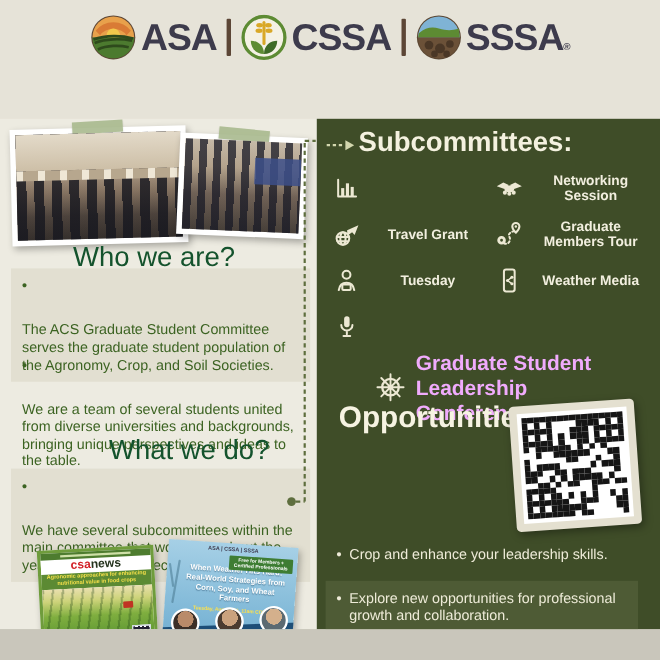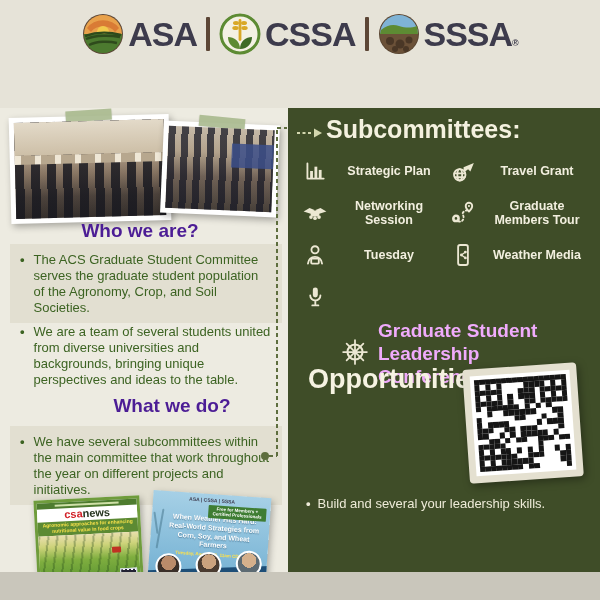--- a/index.html
+++ b/index.html
@@ -35,24 +35,24 @@
   .scene-b{background:
     repeating-linear-gradient(90deg,rgba(30,30,40,.8) 0 7px,rgba(120,100,80,.2) 7px 13px),
     linear-gradient(180deg,#d9cfbe 0%,#c2b29b 30%,#6e6158 60%,#3a3633 100%);}
   .scene-b::before{content:"";position:absolute;right:0;top:18%;width:40%;height:30%;background:#3c4f8a;opacity:.85;}
   .tape{position:absolute;width:46px;height:11px;background:#a9ba8e;opacity:.9;left:50%;top:-6px;
     transform:translateX(-50%) rotate(-2deg);box-shadow:0 1px 2px rgba(0,0,0,.15);}
   .photo2 .tape{transform:translateX(-50%) rotate(3deg);}
 
   
   .sec-heading{position:absolute;left:0;width:280px;text-align:center;
-    font-size:19px;font-weight:700;color:#4c1d95;}
+    font-size:25px;font-weight:400;color:#14532d;}
   .who-heading{top:112px;}
   .what-heading{top:287px;padding-left:32px;}
-  .lbullet{display:flex;gap:9px;font-size:13px;line-height:1.22;color:#3c6322;}
+  .lbullet{display:flex;gap:24px;font-size:13px;line-height:1.22;color:#3c6322;flex-direction:column;}
   .lbullet .dot::before{content:"•";font-weight:700;}
   .lbox{position:absolute;left:10px;width:252px;padding:8px 10px;background:#e2dfd1;}
   .box-who1{top:136px;}
   .free-who2{position:absolute;left:10px;width:252px;padding:0 10px;top:216px;background:transparent;}
   .box-what1{top:318px;}
 
   
   .flyer{position:absolute;box-shadow:2px 3px 7px rgba(0,0,0,.3);}
   .csanews{left:36px;top:390px;width:100px;height:96px;transform:rotate(-3deg);
     background:#fff;border:3px solid #6f9c3c;display:flex;flex-direction:column;}
@@ -269,33 +269,20 @@
 
       <div class="item">
         <span class="ic">
           <svg width="26" height="26" viewBox="0 0 24 24" class="icon-svg">
             <path d="M5 5v14h15"></path>
             <rect x="7.5" y="12" width="2.6" height="7" class="icon-fill"></rect>
             <rect x="11.5" y="8" width="2.6" height="11" class="icon-fill"></rect>
             <rect x="15.5" y="11" width="2.6" height="8" class="icon-fill"></rect>
           </svg>
           </span>
-        <span class="lbl"><span>Strategic Plan</span></span>
-      </div>
-
-      <div class="item">
-        <span class="ic">
-          <svg width="26" height="26" viewBox="0 0 24 24" class="icon-svg">
-            <circle cx="9" cy="15.5" r="5.3"></circle>
-            <ellipse cx="9" cy="15.5" rx="2.2" ry="5.3"></ellipse>
-            <path d="M4 14.2h10M4.5 17.8h9"></path>
-            <path d="M12.5 8.5l9.5-4-3.2 8-2.1-2.2-4 3z" class="icon-fill"></path>
-          </svg>
-          </span>
-        <span class="lbl"><span>Travel Grant</span></span>
       </div>
 
       <div class="item">
         <span class="ic">
           <svg width="26" height="26" viewBox="0 0 24 24">
             <g class="icon-fill">
               <path d="M1.5 10.5l5.5-3.2 4.5 2-3.5 3.4z"></path>
               <path d="M22.5 10.5L17 7.3l-4.5 2 3.5 3.4z"></path>
               <rect x="8" y="9.8" width="8" height="5.4" rx="2"></rect>
               <circle cx="8.3" cy="15.8" r="1.7"></circle>
@@ -303,20 +290,32 @@
                 <circle cx="15.7" cy="15.8" r="1.7"></circle>
             </g>
           </svg>
           </span>
         <span class="lbl"><span>Networking Session</span></span>
       </div>
 
       <div class="item">
         <span class="ic">
           <svg width="26" height="26" viewBox="0 0 24 24" class="icon-svg">
+            <circle cx="9" cy="15.5" r="5.3"></circle>
+            <ellipse cx="9" cy="15.5" rx="2.2" ry="5.3"></ellipse>
+            <path d="M4 14.2h10M4.5 17.8h9"></path>
+            <path d="M12.5 8.5l9.5-4-3.2 8-2.1-2.2-4 3z" class="icon-fill"></path>
+          </svg>
+          </span>
+        <span class="lbl"><span>Travel Grant</span></span>
+      </div>
+
+      <div class="item">
+        <span class="ic">
+          <svg width="26" height="26" viewBox="0 0 24 24" class="icon-svg">
             <path d="M17.5 2.5a3 3 0 0 1 3 3c0 2.3-3 5.2-3 5.2s-3-2.9-3-5.2a3 3 0 0 1 3-3z"></path>
             <circle cx="17.5" cy="5.5" r="1" class="icon-fill"></circle>
             <circle cx="5.5" cy="17" r="2.4" stroke-width="2.4"></circle>
             <path d="M7.5 19.5c4.5 2 6-3.5 4.5-5.5s1.5-4.5 4-4.5" stroke-dasharray="1.6 2.2"></path>
           </svg>
           </span>
         <span class="lbl"><span>Graduate Members Tour</span></span>
       </div>
 
       <div class="item">
@@ -659,24 +658,30 @@
             <div class="qm"></div>
             <div class="qm qm-on"></div>
           </div>
       </div>
     </div>
 
 
     <div class="opp2">
       <div class="gbullet">
           <span class="dot"></span>
-        <span>Build and several your leadership skills.</span>
+        <span>Crop and enhance your leadership skills.</span>
         </div>
     </div>
 
+    <div class="gbox opp3">
+      <div class="gbullet">
+          <span class="dot"></span>
+        <span>Explore new opportunities for professional growth and collaboration.</span>
+        </div>
+    </div>
   </div>
 
   <svg class="connector" width="600" height="600">
     <circle cx="265" cy="456" r="4" fill="#5e6e3e"></circle>
     <path d="M269 456h8" stroke="#5e6e3e" stroke-width="2" stroke-dasharray="4 3" fill="none"></path>
     <path d="M277 456V128" stroke="#5e6e3e" stroke-width="2" stroke-dasharray="4 3" fill="none"></path>
     <path d="M277 128h10" stroke="#5e6e3e" stroke-width="2" stroke-dasharray="4 3" fill="none"></path>
   </svg>
 
 </div>

